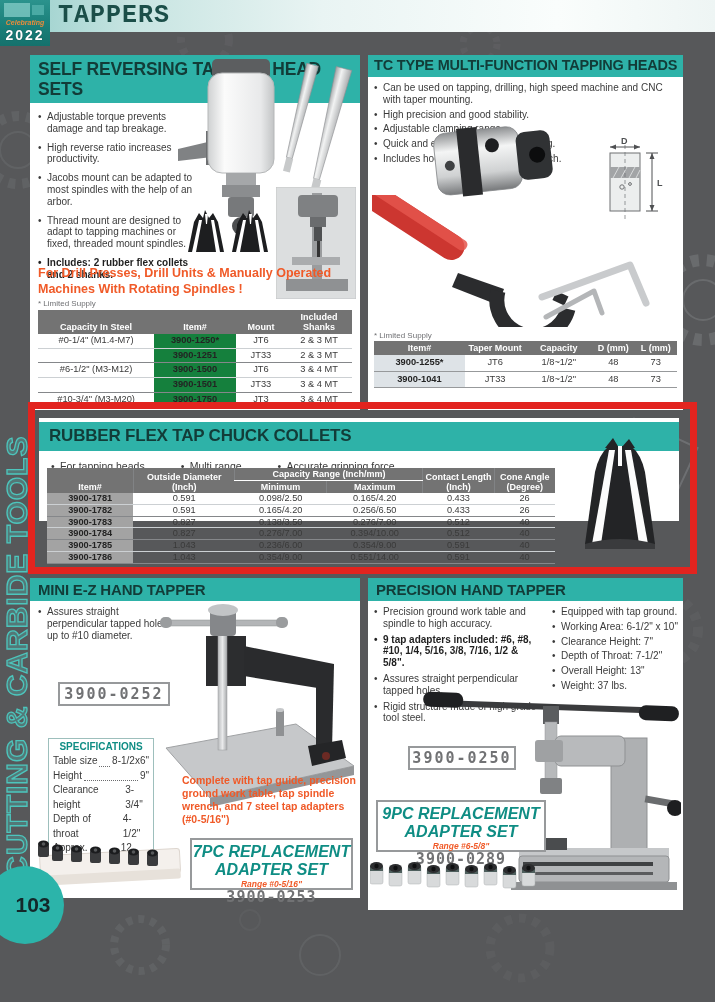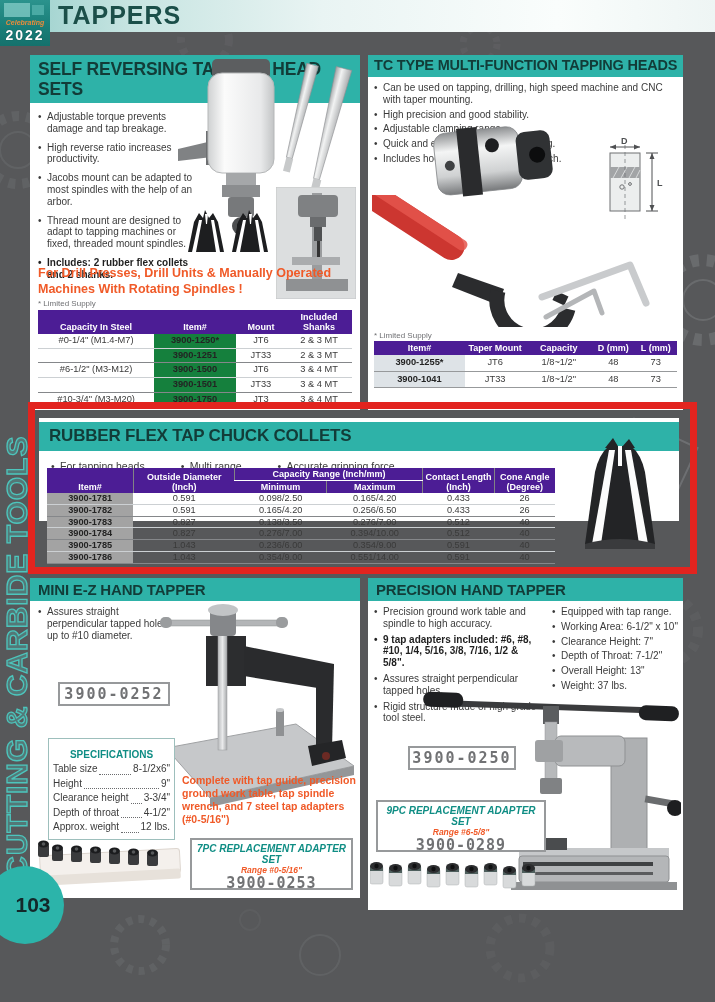--- a/index.html
+++ b/index.html
@@ -72,21 +72,21 @@
   .sr-promo { position:absolute; left:8px; top:210px; width:320px; color:#f05a28;
     font-weight:700; font-size:12.5px; line-height:1.3; }
   .note { position:absolute; font-size:8px; color:#707174; }
   .sr-note { left:8px; top:244px; }
   .tc-note { left:6px; top:276px; }
   .ez-promo { position:absolute; left:152px; top:196px; width:176px; color:#f05a28;
     font-weight:700; font-size:10.5px; line-height:1.25; }
 
   
   .tbl { width:100%; border-collapse:collapse; table-layout:fixed; }
-  .tbl th { background:#4c1d95; color:#fff; font-size:9px; font-weight:700; padding:2px 2px;
+  .tbl th { background:#737373; color:#fff; font-size:9px; font-weight:700; padding:2px 2px;
     line-height:1.12; text-align:center; vertical-align:bottom; }
   .tbl td { font-size:9.3px; color:#3a3a3a; text-align:center; padding:1px 2px;
     border-bottom:1px solid #ccd0d3; line-height:1.25; }
   .tbl-a-wrap { position:absolute; left:8px; top:255px; width:314px; }
   .tbl-a th:nth-child(1){width:37%} .tbl-a th:nth-child(2){width:26%}
   .tbl-a th:nth-child(3){width:16%} .tbl-a th:nth-child(4){width:21%}
   .tbl-a td:nth-child(2){ background:#15803d; font-weight:700; color:#232323; }
   .tbl-a tr:nth-child(2) td, .tbl-a tr:nth-child(4) td, .tbl-a tr:nth-child(5) td
     { border-bottom:1.6px solid #85878a; }
   .tbl-b-wrap { position:absolute; left:6px; top:286px; width:303px; }
@@ -107,29 +107,29 @@
 
   
   .item-box { position:absolute; border:2px solid #97999b; background:#fff;
     display:flex; align-items:center; justify-content:center;
     font-family:"DejaVu Sans Mono", monospace; font-weight:700; color:#717274;
     font-size:15px; letter-spacing:2px; }
   .ez-item-box { left:28px; top:104px; width:112px; height:24px; }
   .pr-item-box { left:40px; top:168px; width:108px; height:24px; z-index:2; }
   .adapter-box { position:absolute; border:2px solid #97999b; background:#fff; text-align:center;
     padding-top:3px; z-index:2; }
-  .adapter-box .t { color:#0f8d84; font-weight:800; font-style:italic; font-size:10px; }
+  .adapter-box .t { color:#0f8d84; font-weight:800; font-style:italic; font-size:16px; }
   .adapter-box .r { color:#f05a28; font-weight:700; font-style:italic; font-size:8.5px; }
   .adapter-box .n { font-family:"DejaVu Sans Mono", monospace; font-weight:700; color:#717274;
     font-size:15px; letter-spacing:1px; line-height:1.1; }
   .box-7pc { left:160px; top:260px; width:163px; height:52px;text-align:center; }
   .box-9pc { left:8px; top:222px; width:170px; height:52px; }
 
-  .specs { position:absolute; left:18px; top:160px; width:127px; border:1px solid #9dbfbc;
-    background:#fff; padding:10px 4px 4px 4px; }
+  .specs { position:absolute; left:18px; top:160px; width:106px; border:1px solid #9dbfbc;
+    background:#fff; padding:2px 4px 4px 4px; }
   .specs-title { color:#0f8d84; font-weight:700; font-size:10px; text-align:center; margin-bottom:2px; }
   .spec-row { display:flex; font-size:10px; color:#3b3b3b; line-height:1.45; }
   .spec-dots { flex:1; border-bottom:1px dotted #6b6c6e; margin:0 2px 2px 2px; }
 
   
   .ill { position:absolute; }
   .sr-head   { left:148px; top:2px; }
   .sr-shanks { left:240px; top:8px; }
   .sr-collets{ left:155px; top:153px; }
   .sr-press  { left:246px; top:132px; }
@@ -163,21 +163,21 @@
       <circle cx="320" cy="955" r="20" stroke-width="2"></circle>
       <circle cx="520" cy="948" r="30" stroke-width="9" stroke-dasharray="7 7" opacity=".5"></circle>
       <circle cx="250" cy="920" r="10" stroke-width="2" opacity=".5"></circle>
     </g>
   </svg>
 
   <div class="side-text">CUTTING &amp; CARBIDE TOOLS</div>
   <div class="page-num">103</div>
 
   <div class="masthead"></div>
-  <div class="brand-title" style="position:absolute;z-index:5;">TAPPERS</div>
+  <div class="brand-title" style="position:absolute;z-index:5;font-family:Liberation Mono, monospace;">TAPPERS</div>
   <div class="logo">
     <div class="logo-deco"></div>
     <div class="logo-deco2"></div>
     <div class="logo-celebrating">Celebrating</div>
     <div class="logo-year">2022</div>
   </div>
 
   <div class="panel panel-a">
     <div class="bar bar-a">SELF REVERSING TAPPING HEAD SETS</div>
 
@@ -575,21 +575,21 @@
 
   <div class="panel panel-e">
     <div class="bar bar-e">PRECISION HAND TAPPER</div>
     <ul class="bullets pr-left">
         <li>Precision ground work table and spindle to high accuracy.</li>
         <li>9 tap adapters included: #6, #8, #10, 1/4, 5/16, 3/8, 7/16, 1/2 &amp; 5/8".</li>
         <li>Assures straight perpendicular tapped holes.</li>
         <li>Rigid structure made of high grade tool steel.</li>
       </ul>
     <ul class="bullets pr-right">
-        <li>Equipped with tap range.</li>
+        <li>Equipped with tap ground.</li>
         <li>Working Area: 6-1/2" x 10"</li>
         <li>Clearance Height: 7"</li>
         <li>Depth of Throat: 7-1/2"</li>
         <li>Overall Height: 13"</li>
         <li>Weight: 37 lbs.</li>
       </ul>
 
     <svg class="ill pr-tapper" width="258" height="228" viewBox="0 0 258 228">
       <g transform="rotate(2 129 30)">
         <rect x="2" y="26" width="252" height="6" fill="#3a3b3d"></rect>

